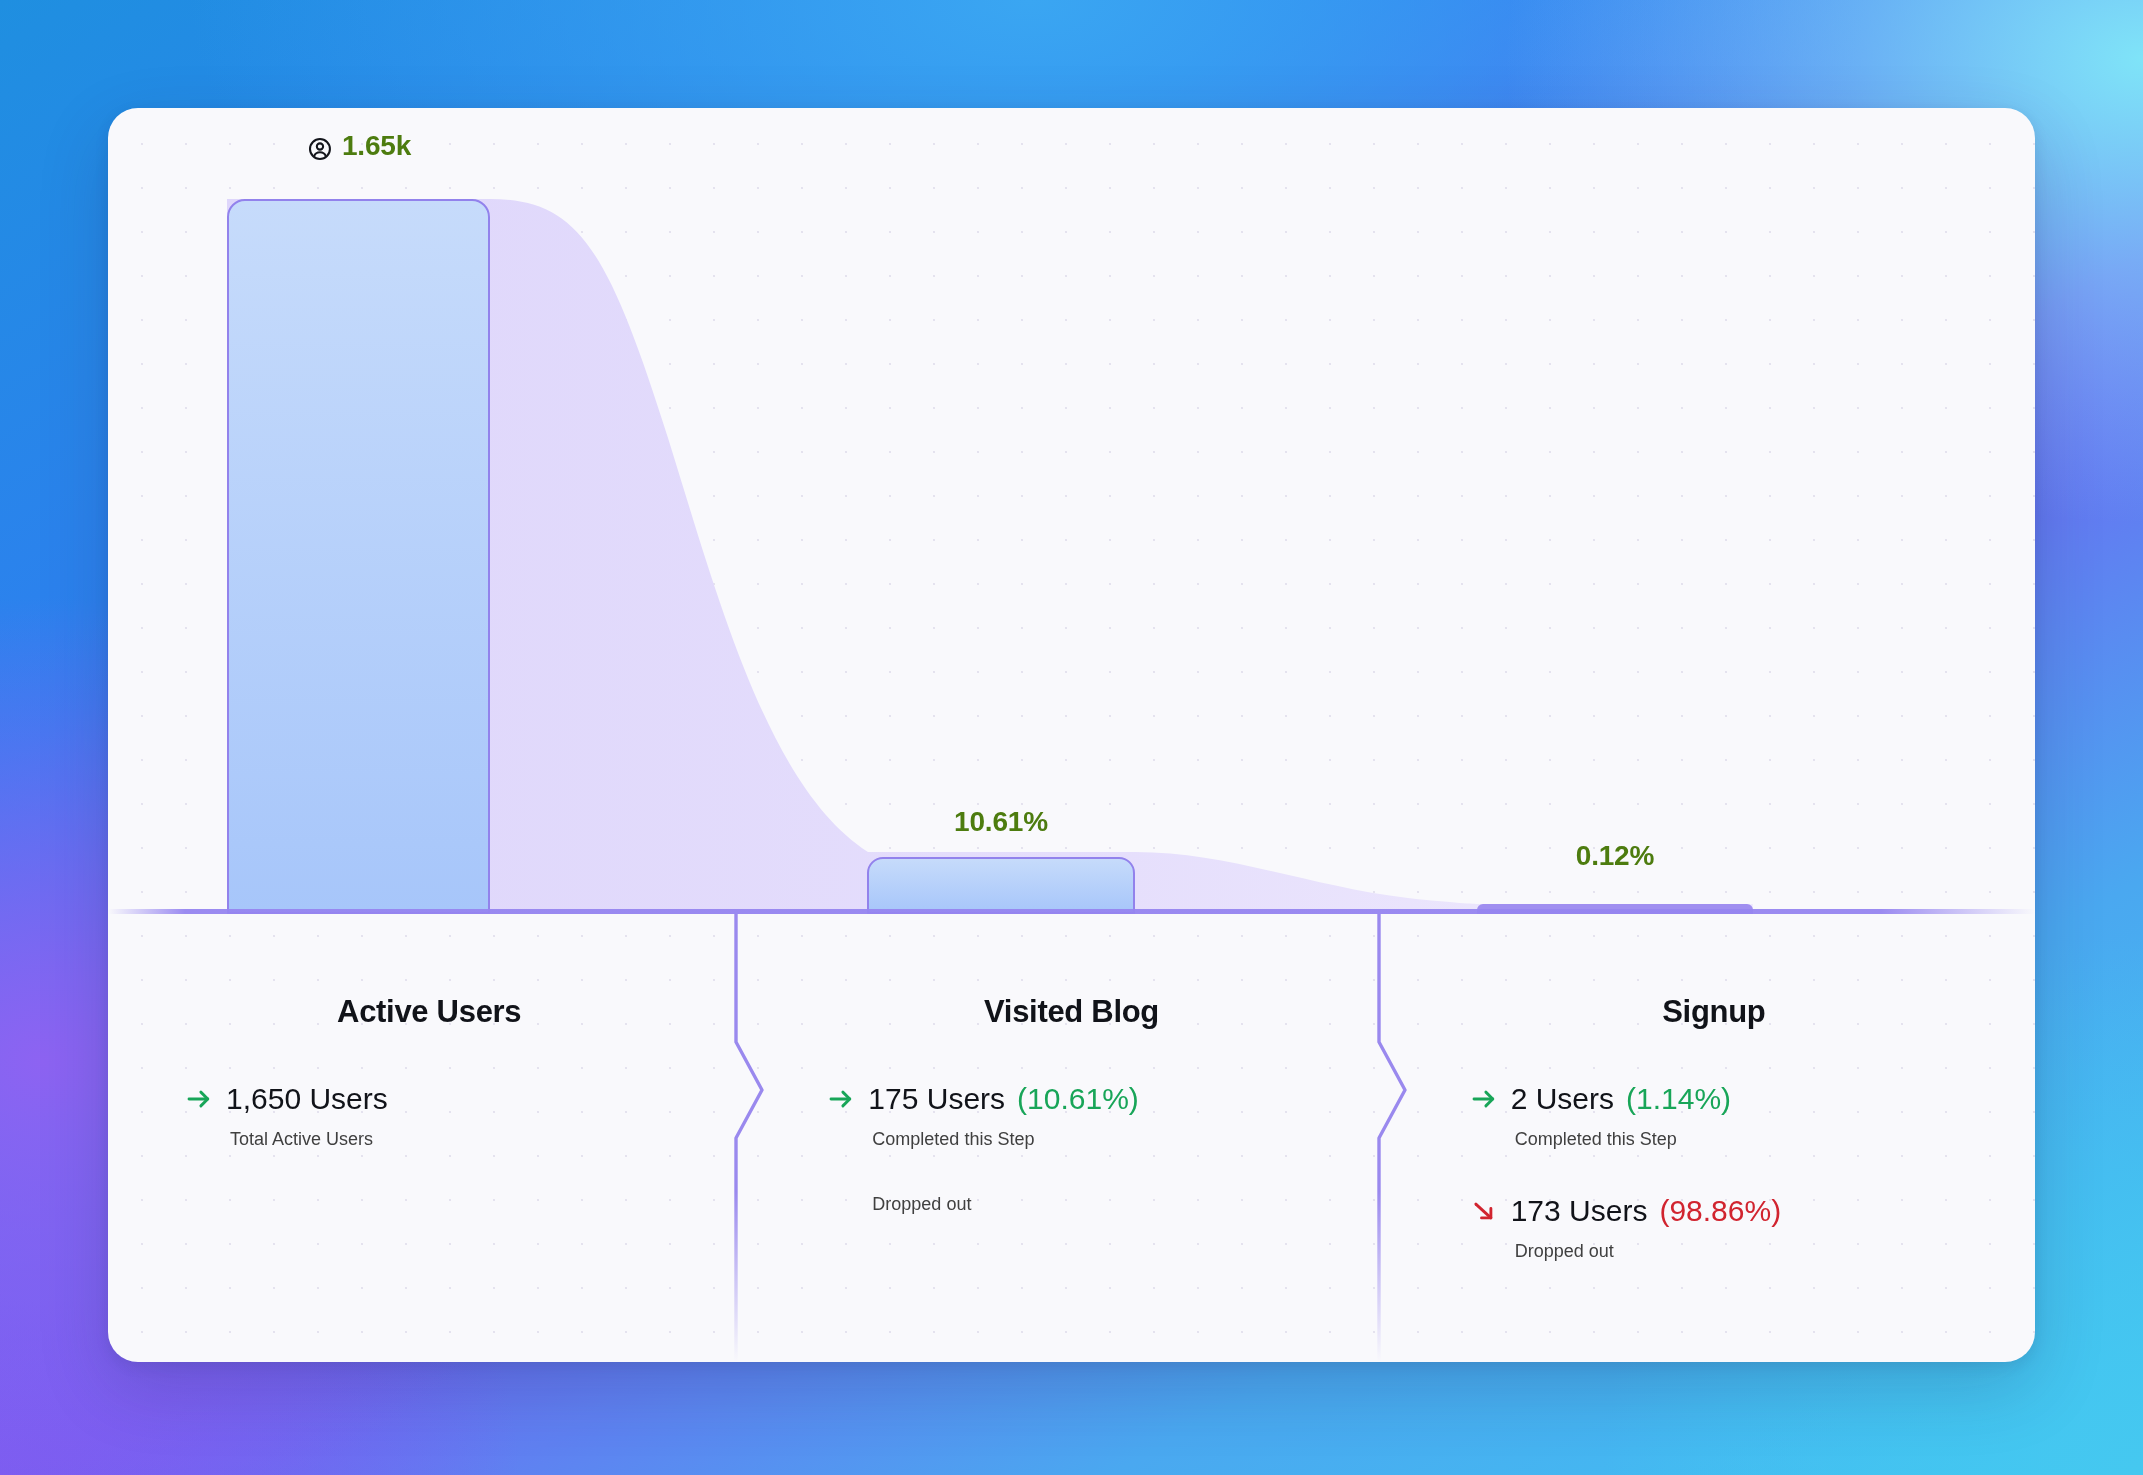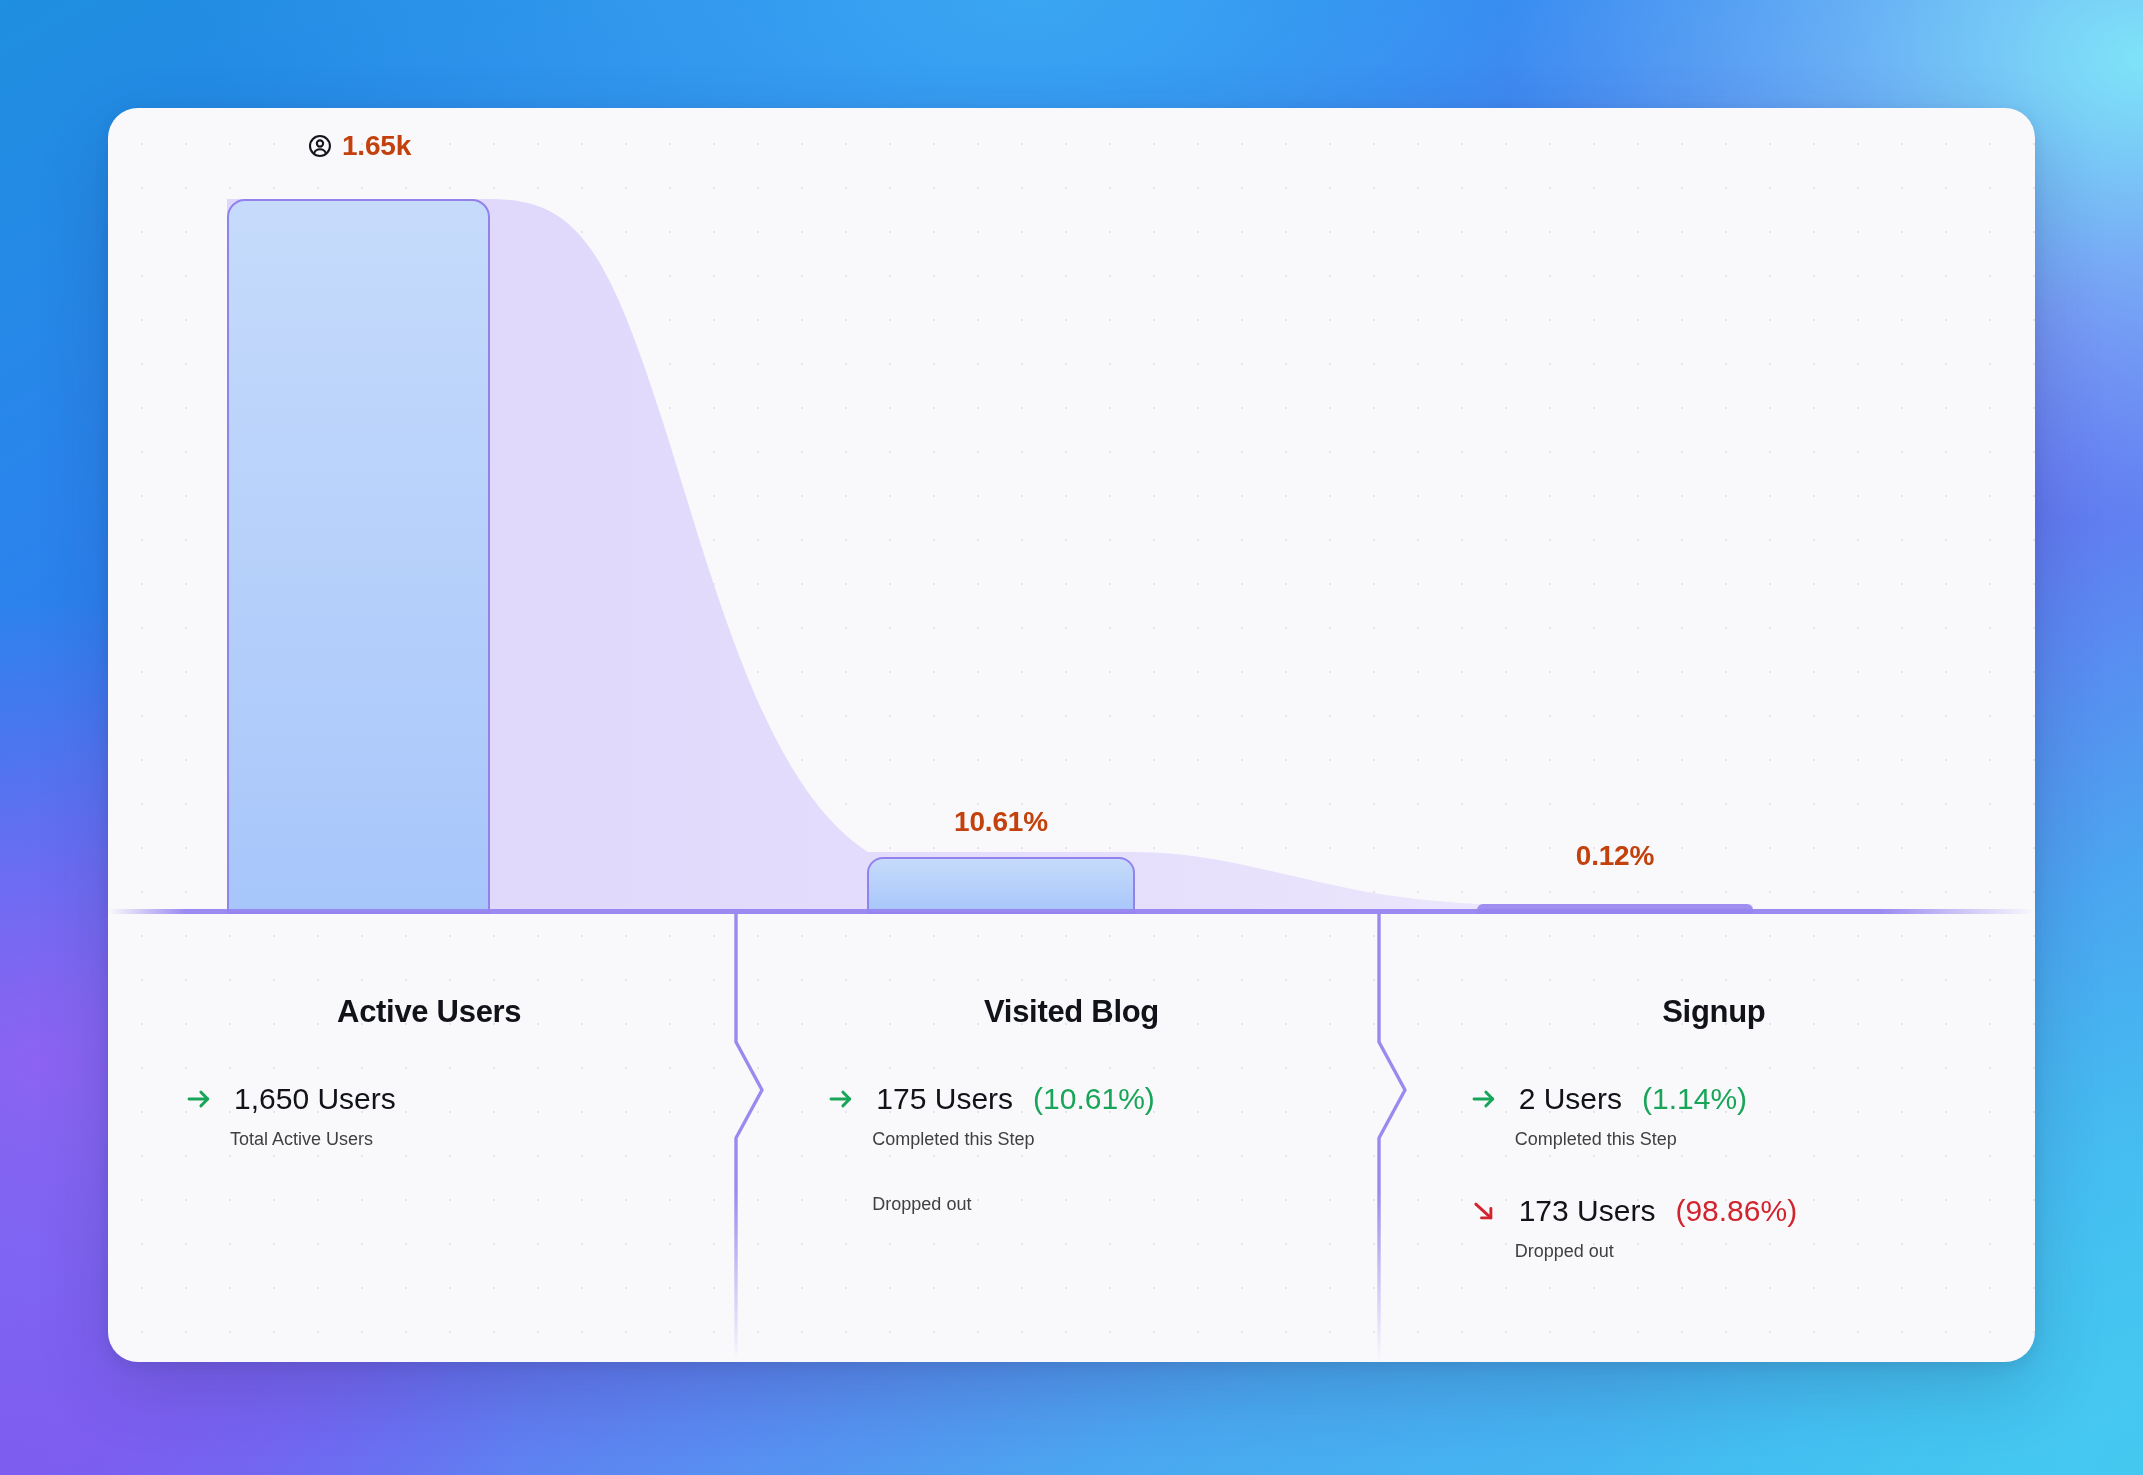--- a/index.html
+++ b/index.html
@@ -58,24 +58,24 @@
   }
   #bar-1 { left:119px; width:263px; height:715px; }
   #bar-2 { left:759px; width:268px; height:57px;  border-radius:16px 16px 0 0; }
   #bar-3 {
     left:1369px; width:276px; height:10px;
     background:#a08ff0; border:none; border-radius:6px 6px 0 0;
   }
 
   .bar-label {
     position:absolute;
-    font-size:28px; font-weight:700; color:#c2410c;
+    font-size:28px; font-weight:700; color:#4d7c0f;
     letter-spacing:-.2px;
     white-space:nowrap;
-    display:flex; align-items:center; gap:9px;
+    display:flex; align-items:flex-end; gap:9px;
     transform:translateX(-50%);
   }
   #label-1 { left:251px; bottom:752px; }
   #label-2 { left:893px; bottom:76px; }
   #label-3 { left:1507px; bottom:42px; }
 
   .user-icon { width:26px; height:26px; display:block; }
 
   
   #baseline {
@@ -99,21 +99,21 @@
   .step-title {
     text-align:center;
     font-size:31px; font-weight:700; color:#111319;
     letter-spacing:-.3px;
   }
 
   .metrics { margin-top:52px; padding-left:76px; }
   .metric { margin-bottom:44px; }
 
   .metric-main {
-    display:flex; align-items:center; gap:20px;
+    display:flex; align-items:center; gap:12px;
     font-size:30px; color:#111319; white-space:nowrap;
   }
   .arrow { width:30px; height:30px; flex:0 0 30px; display:block; }
   .pct-up   { color:#18a558; }
   .pct-down { color:#d1242f; }
   .metric-sub {
     margin-top:13px; margin-left:46px;
     font-size:18px; color:#404040;
   }
 

